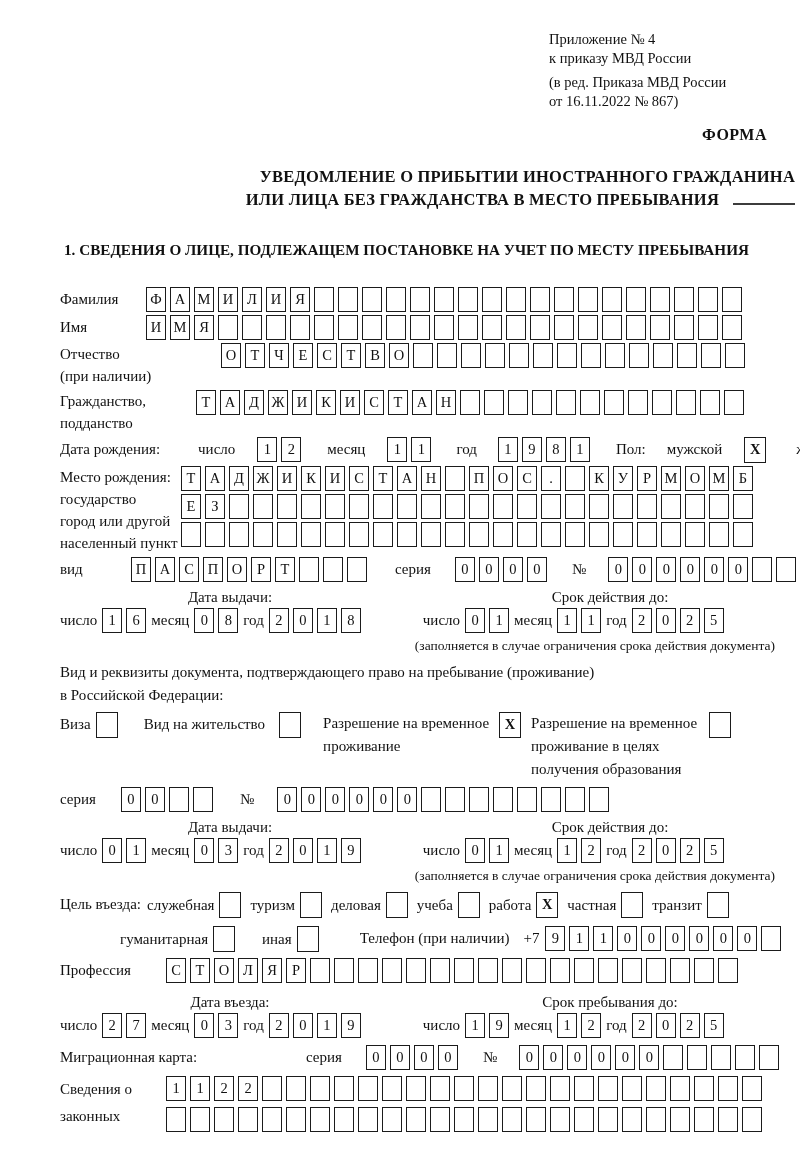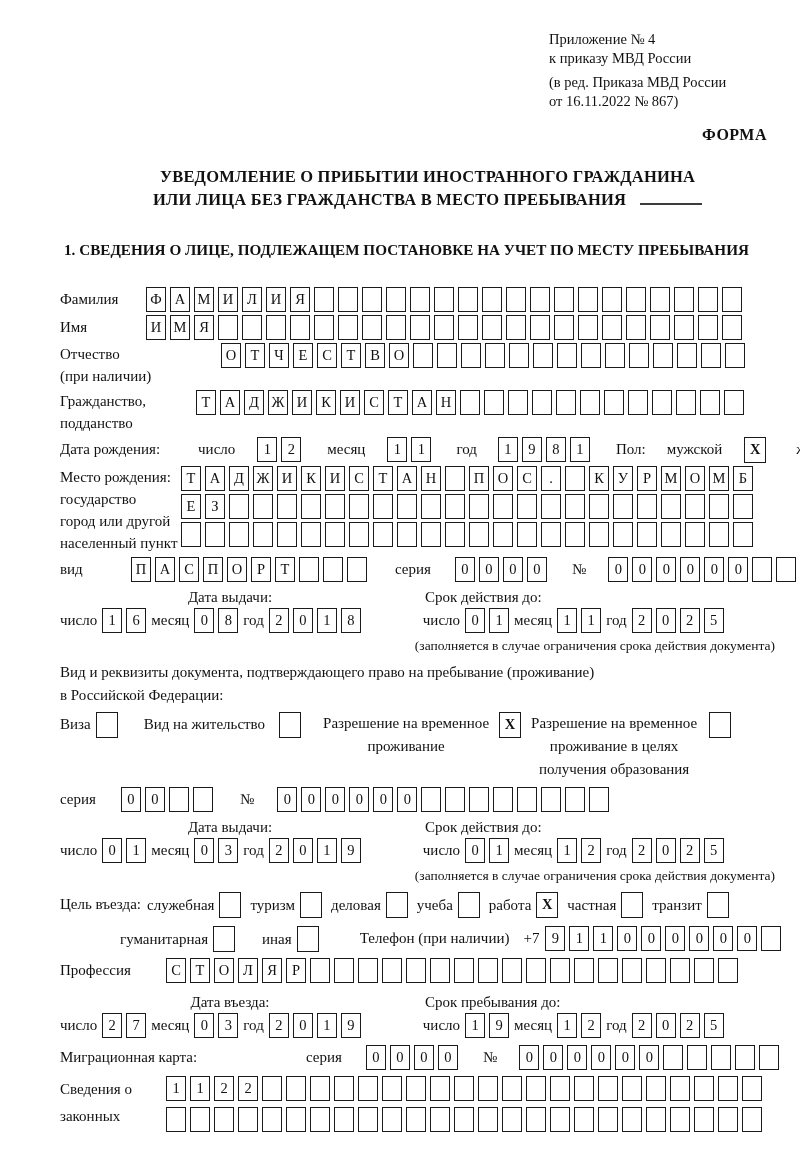--- a/index.html
+++ b/index.html
@@ -5,53 +5,53 @@
   html,body{margin:0;padding:0;background:#ffffff;}
   body{width:800px;height:1163px;overflow:hidden;color:#111;
        font-family:"Liberation Serif","DejaVu Serif",serif;font-size:15px;}
   .page{padding:30px 5px 10px 60px;box-sizing:border-box;width:800px;}
 
   
   .appendix-wrap{width:218px;margin-left:auto;margin-right:28px;font-size:14.5px;line-height:18.5px;}
   .appendix-rev{margin-top:6px;}
   .forma{font-weight:bold;text-align:right;margin-top:16px;font-size:16px;letter-spacing:.5px;}
 
-  .title{text-align:center;font-weight:bold;font-size:16.5px;line-height:23px;margin-top:20px;letter-spacing:.2px;}
+  .title{text-align:right;font-weight:bold;font-size:16.5px;line-height:23px;margin-top:20px;letter-spacing:.2px;}
   .blank{display:inline-block;width:62px;border-bottom:2.4px solid #3c3c3c;height:.9em;margin-left:14px;}
   .sec-h{font-weight:bold;font-size:15.2px;margin-top:30px;margin-left:4px;}
 
   
   .frow{display:flex;align-items:flex-start;margin-top:3px;gap:16px;}
   .mt-lg{margin-top:28px;}
   .lab{line-height:25px;white-space:nowrap;}
   .lbl-col{flex:0 0 auto;}
   .lbl-col div{line-height:22px;white-space:nowrap;}
   .w70{width:70px}.w145{width:145px}.w120{width:120px}.w105{width:105px}.w55{width:55px}.w90{width:90px}.w160{width:160px}
   .cells{display:flex;gap:4px;flex:0 0 auto;}
   .cell{width:20px;height:25px;border:1.5px solid #1b1b1b;box-sizing:border-box;display:flex;
         align-items:center;justify-content:center;font-size:14.5px;line-height:1;flex:0 0 auto;background:#fff;}
   .cb{width:22px;height:26px;font-weight:bold;}
   .stack .cells{margin-bottom:3px;}
 
   
   .dhead{display:flex;margin-top:5px;line-height:20px;}
   .dhead .h1{width:340px;text-align:center;}
-  .dhead .h2{width:370px;text-align:left;margin-left:25px;}
+  .dhead .h2{width:370px;text-align:center;margin-left:25px;}
   .dates{display:flex;margin-top:1px;align-items:center;}
   .dgroup{display:flex;align-items:center;}
   .dgroup .dl{margin:0 5px;line-height:25px;white-space:nowrap;}
   .dgroup .dl:first-child{margin-left:0;}
   .g2{margin-left:62px;}
   .note-r{font-size:13.5px;text-align:right;padding-right:20px;margin-top:4px;line-height:17px;}
 
   .doc-h{font-weight:bold;text-align:center;margin-top:6px;font-size:15px;}
   .intro{line-height:23px;margin-top:7px;}
 
   .optrow{display:flex;align-items:flex-start;margin-top:5px;}
-  .optblock{text-align:center;line-height:23px;}
+  .optblock{line-height:23px;}
   .opt-cb{margin-left:10px;margin-right:10px;}
 
   .pitem{display:flex;align-items:center;margin-right:9px;}
   .pitem .plab{margin-right:5px;white-space:nowrap;line-height:26px;}
   .purpose{display:flex;align-items:center;margin-top:8px;flex-wrap:nowrap;}
   .indent60{margin-left:60px;}
   .gstack .cells{margin-bottom:6px;}
 </style>
 </head>
 <body>

